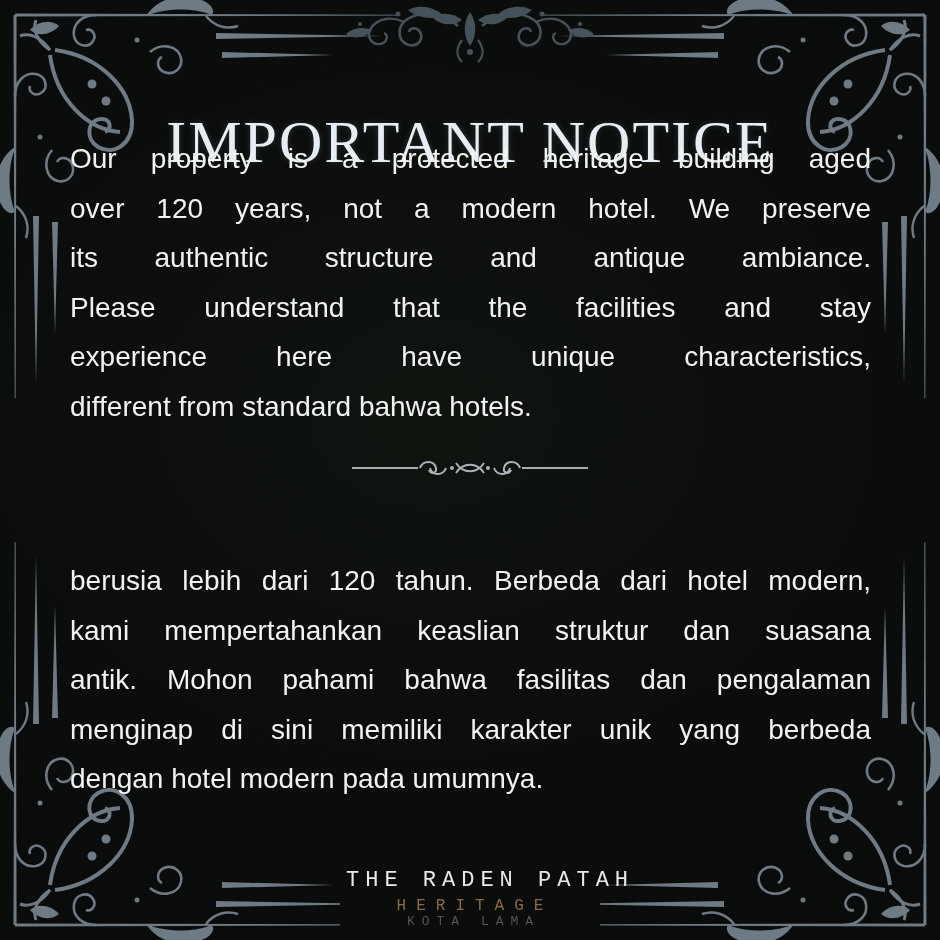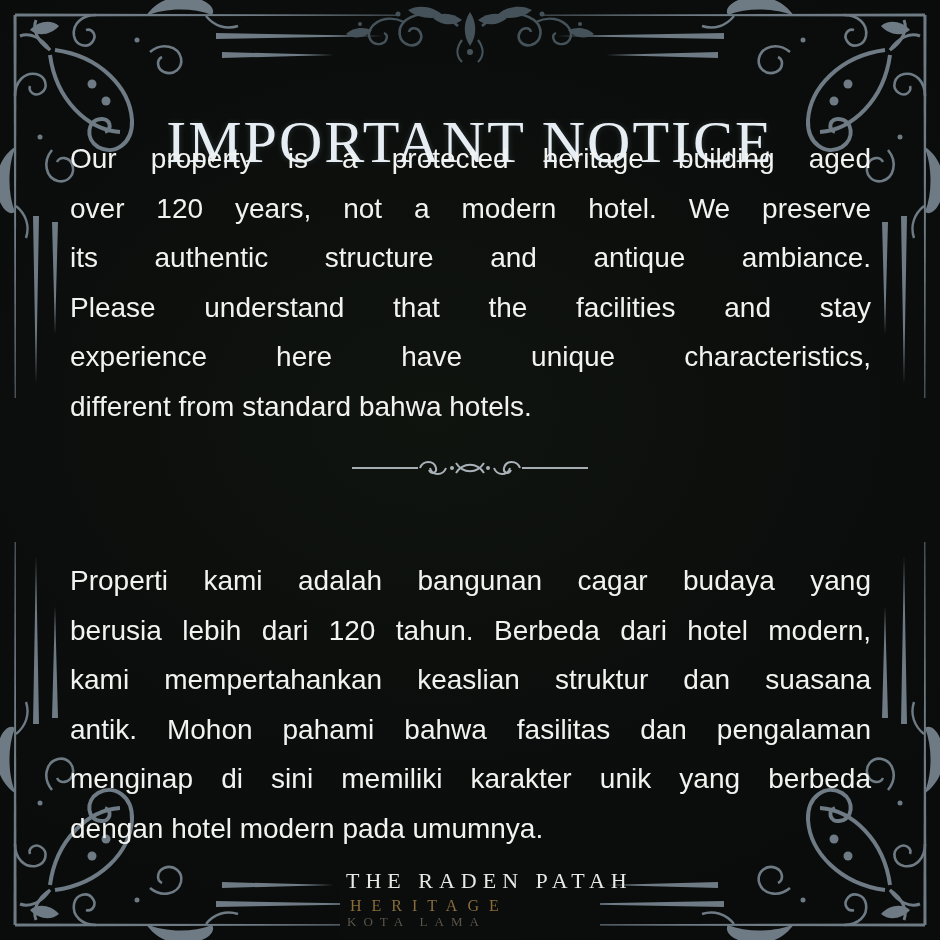--- a/index.html
+++ b/index.html
@@ -21,22 +21,22 @@
     position:absolute;left:70px;width:801px;color:#f2f3f1;
     font-size:28px;line-height:49.5px;font-weight:400;
   }
   .para-en{top:134px;}
   .para-id{top:556px;}
   .para > div{text-align:justify;text-align-last:justify;height:49.5px;overflow:visible;}
   .para > div:last-child{text-align-last:left;}
   .divider-wrap{position:absolute;left:350px;top:450px;width:240px;height:36px;}
   .brand{
     position:absolute;left:340px;top:860px;width:260px;height:78px;
-    background:#0a0d0b;
-    font-family:Liberation Serif, serif;
+    background:#0a0d0b;text-align:center;
+    font-family:Liberation Mono, monospace;
   }
   .brand-name{margin-top:8px;font-size:22px;line-height:26px;letter-spacing:6px;color:#e8e8e6;white-space:nowrap;text-indent:6px;}
   .brand-division{margin-top:3px;font-size:16px;line-height:18px;letter-spacing:10px;color:#8a6b3c;white-space:nowrap;text-indent:10px;}
   .brand-tagline{font-size:13px;line-height:13px;letter-spacing:7px;color:#5c554c;white-space:nowrap;text-indent:7px;}
 </style>
 </head>
 <body>
 
 <div class="poster">
 
@@ -137,21 +137,20 @@
         <circle cx="102" cy="18" r="2" fill="currentColor" stroke="none"></circle>
         <circle cx="138" cy="18" r="2" fill="currentColor" stroke="none"></circle>
         <path d="M170,18 c-3,-8 -14,-8 -16,0 c-1,5 5,7 7,2"></path>
         <path d="M144,18 c3,8 14,8 16,0"></path>
       </g>
     </svg>
   </div>
 
 
   <div class="para para-id">
-      <div class="jline">Properti kami adalah bangunan cagar budaya yang</div>
       <div class="jline">berusia lebih dari 120 tahun. Berbeda dari hotel modern,</div>
       <div class="jline">kami mempertahankan keaslian struktur dan suasana</div>
       <div class="jline">antik. Mohon pahami bahwa fasilitas dan pengalaman</div>
       <div class="jline">menginap di sini memiliki karakter unik yang berbeda</div>
       <div class="jline">dengan hotel modern pada umumnya.</div>
     </div>
 
   <div class="brand">
     <div class="brand-name">THE RADEN PATAH</div>
     <div class="brand-division">HERITAGE</div>

